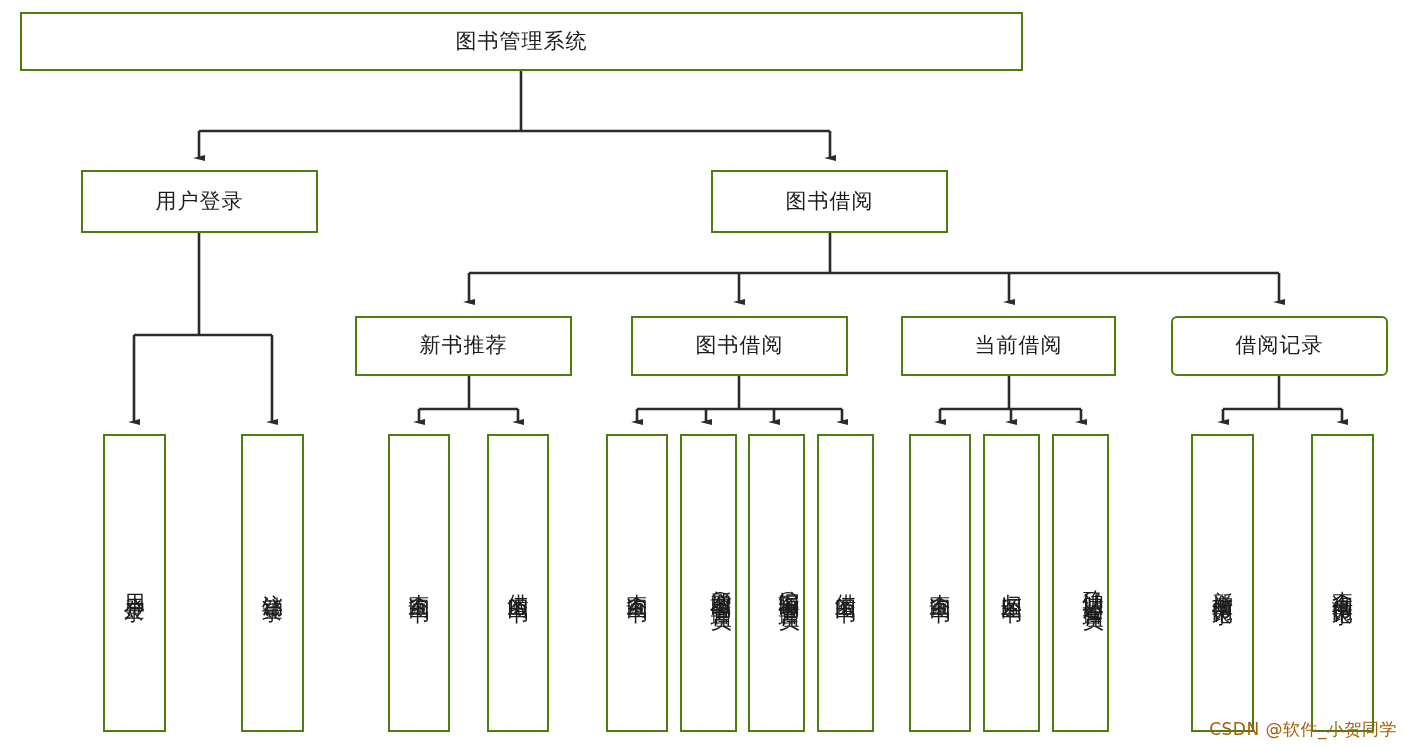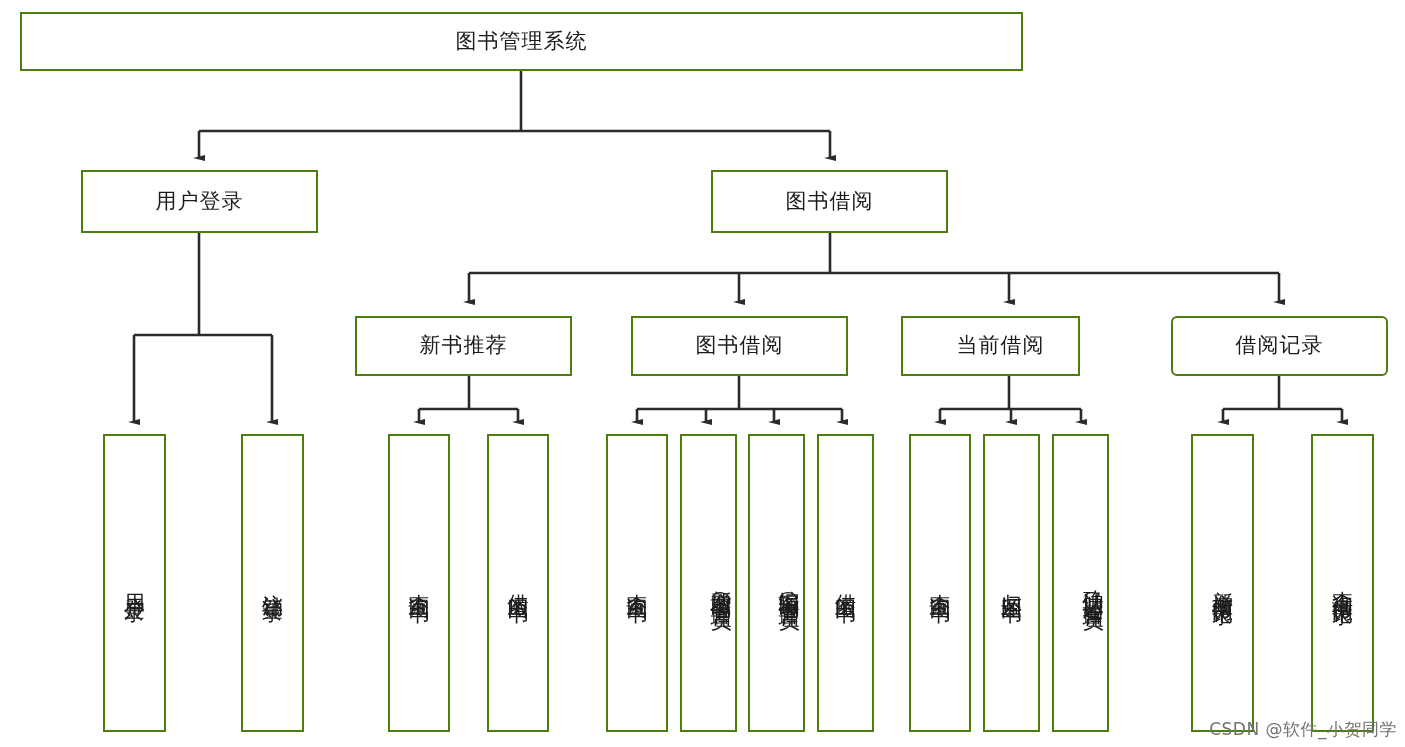--- a/index.html
+++ b/index.html
@@ -54,21 +54,21 @@
     padding-top: 0;
   }
   .node.vert > span {
     display: block;
   }
   #watermark {
     position: absolute;
     right: 8px;
     bottom: 6px;
     font-size: 17px;
-    color: #737373;
+    color: #a16207;
     letter-spacing: 0.5px;
     white-space: nowrap;
     pointer-events: none;
   }
 </style>
 </head>
 <body>
 
 <div id="canvas">
 
@@ -133,21 +133,21 @@
   <div class="node horiz" style="left:711px; top:170px; width:237px; height:63px;">
     <span>图书借阅</span>
   </div>
 
   <div class="node horiz" style="left:355px; top:316px; width:217px; height:60px;">
     <span>新书推荐</span>
   </div>
   <div class="node horiz" style="left:631px; top:316px; width:217px; height:60px;">
     <span>图书借阅</span>
   </div>
-  <div class="node horiz" style="left:901px; top:316px; width:179px; height:60px;padding-left:20px;">
+  <div class="node horiz" style="left:901px; top:316px; width:215px; height:60px;padding-left:20px;">
     <span>当前借阅</span>
   </div>
   <div class="node horiz" style="left:1171px; top:316px; width:217px; height:60px;border-radius:6px;">
     <span>借阅记录</span>
   </div>
 
   <div class="node vert centered" style="left:103px; top:434px; width:63px; height:298px;">
     <span>用户登录</span>
   </div>
   <div class="node vert centered" style="left:241px; top:434px; width:63px; height:298px;">

